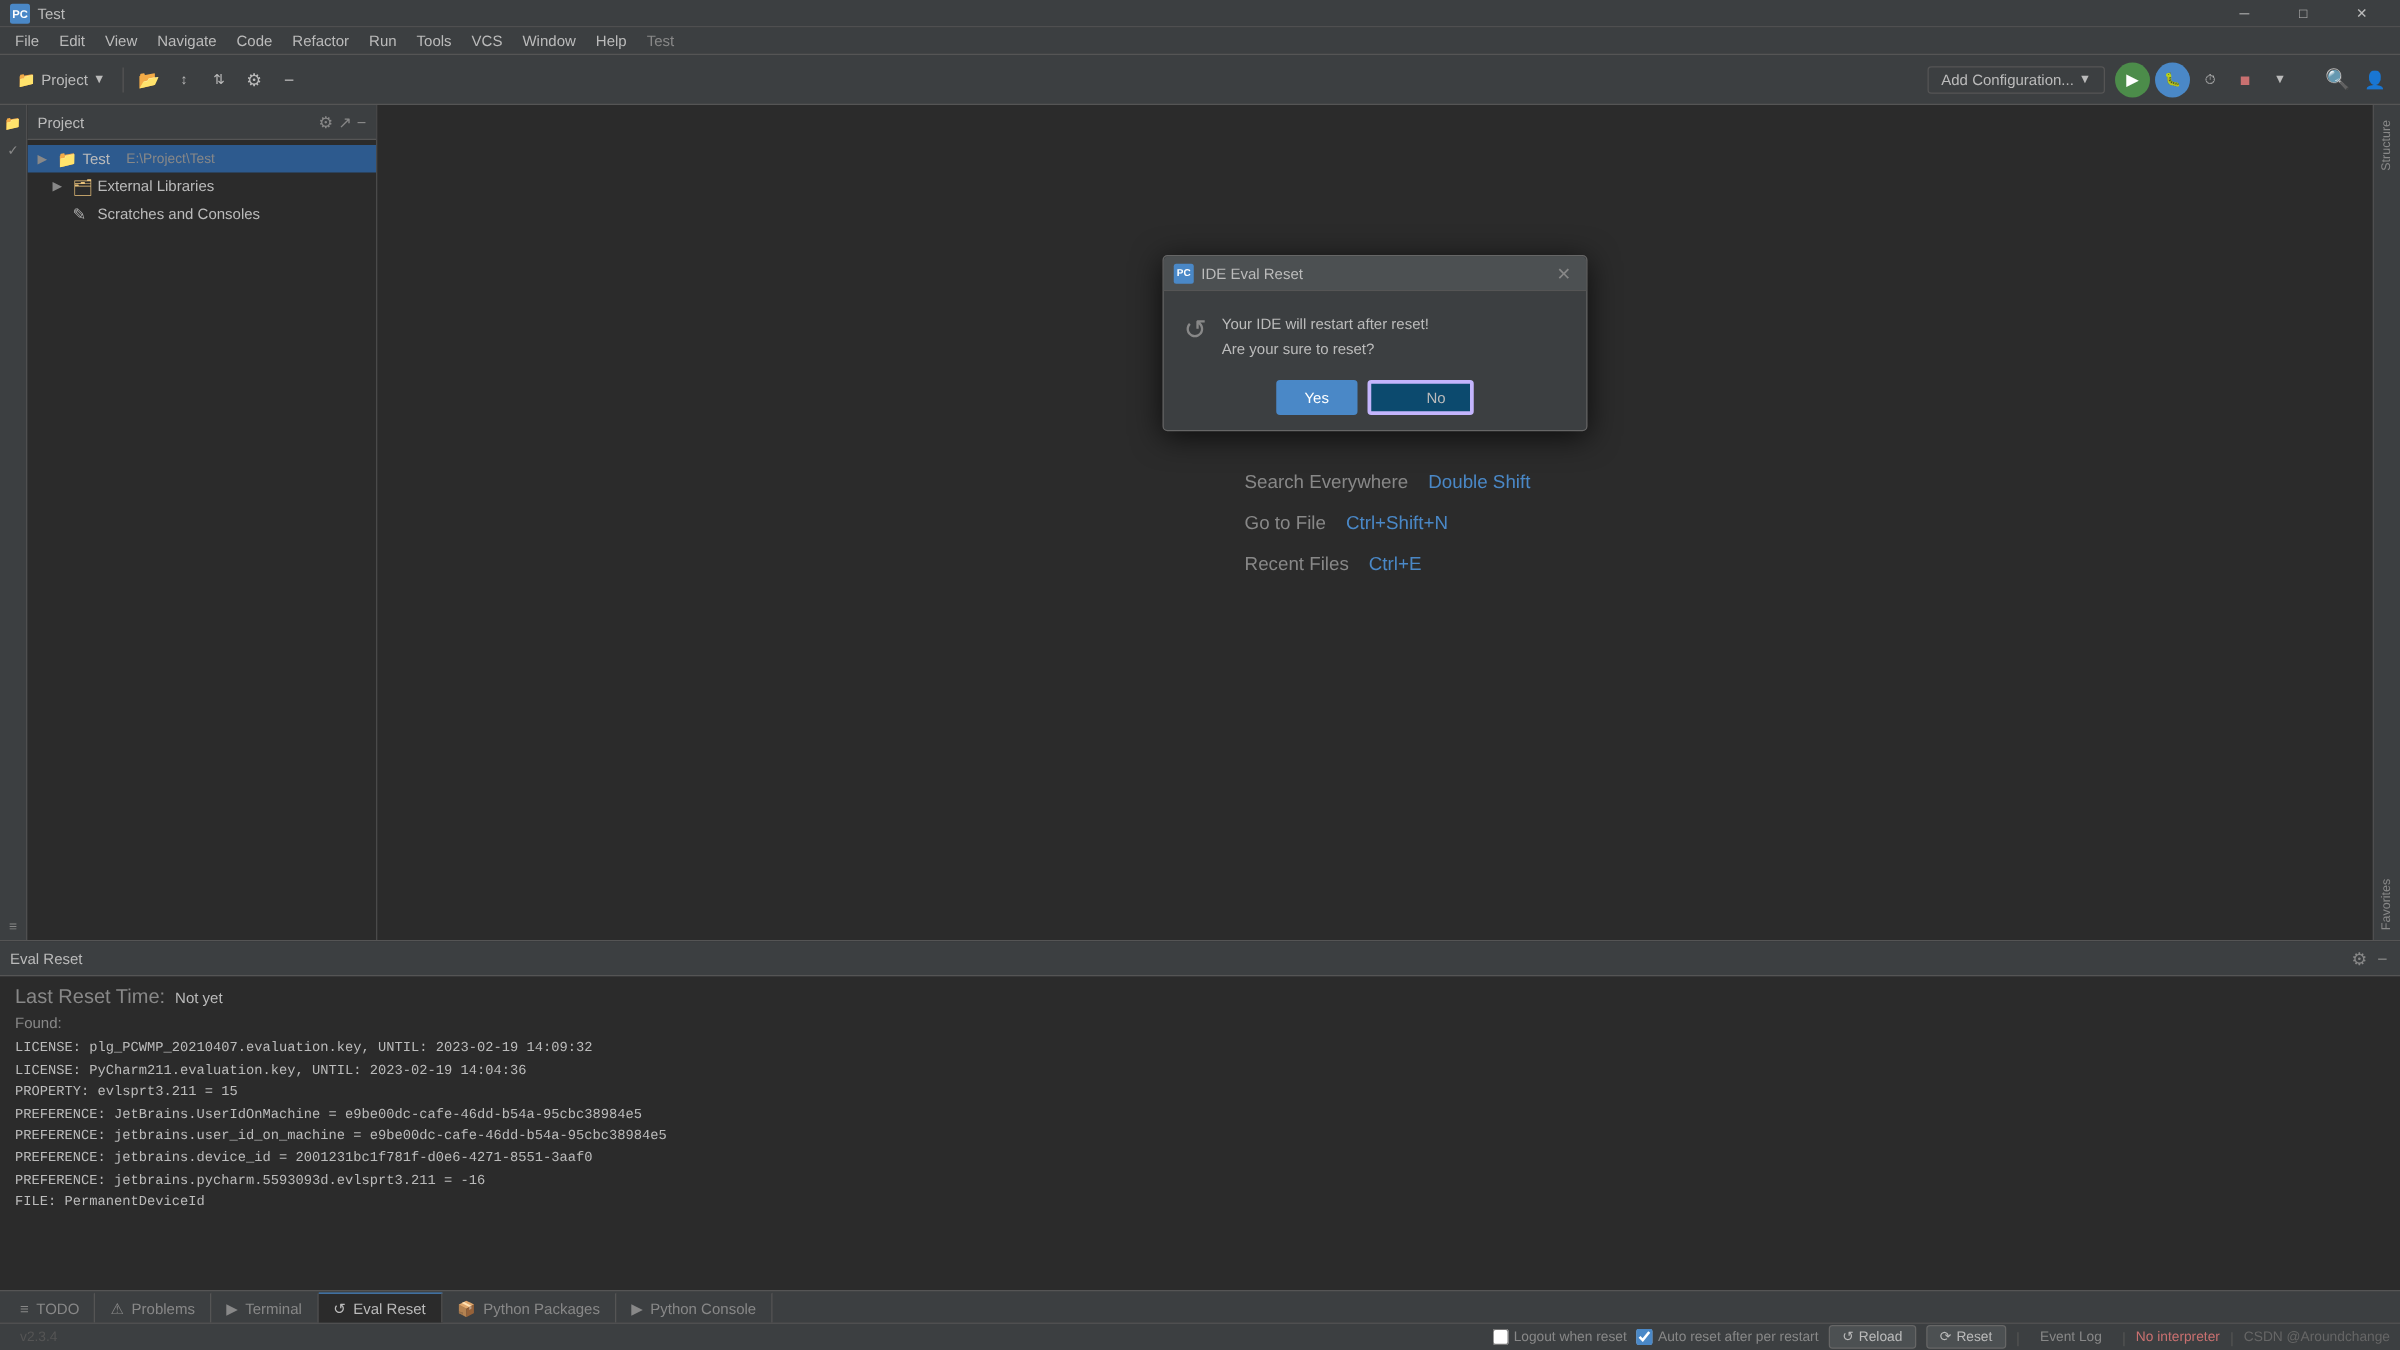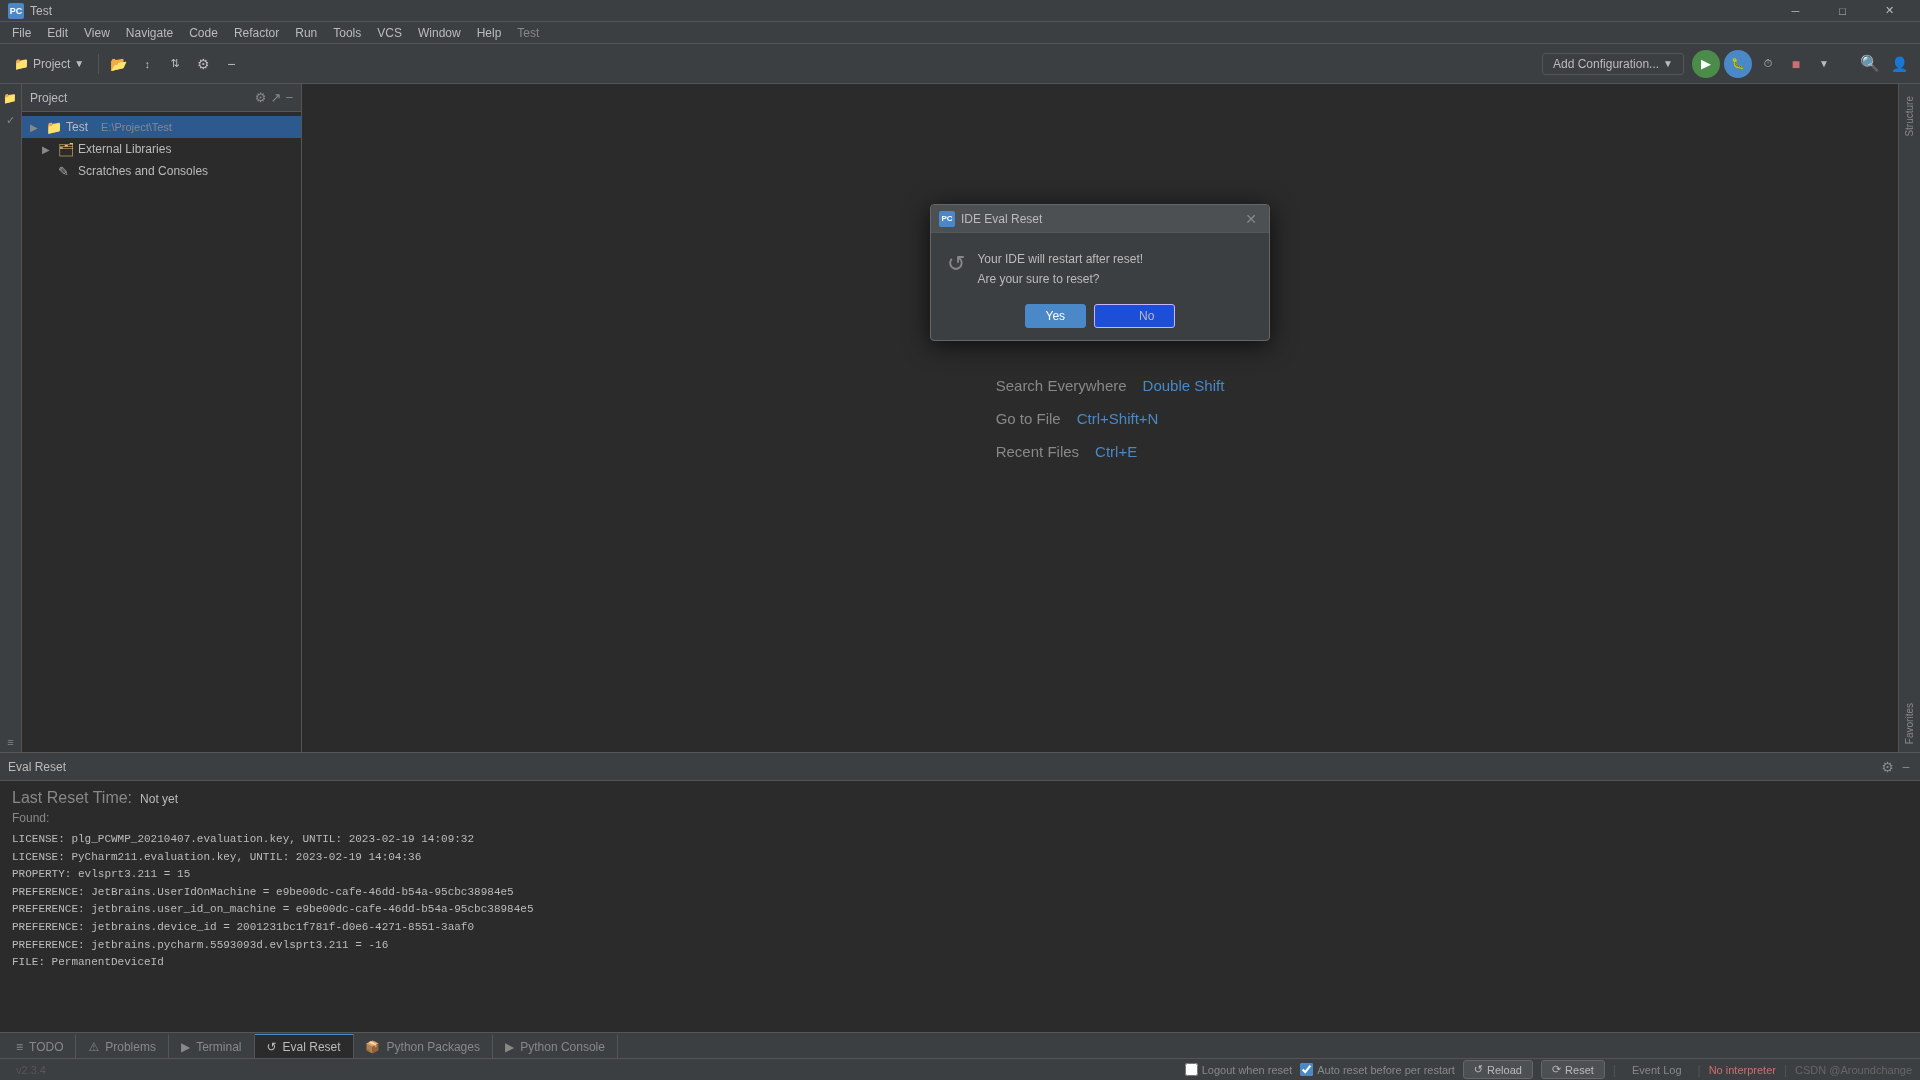--- a/index.html
+++ b/index.html
@@ -305,31 +305,31 @@
     }
     #dialog-buttons {
       display: flex;
       gap: 8px;
       justify-content: center;
       margin-top: 4px;
     }
     .dialog-btn {
       padding: 4px 20px;
       border-radius: 3px;
-      border: 1px solid #c4b5fd;
+      border: 3px solid #c4b5fd;
       cursor: pointer;
       font-size: 12px;
     }
     .dialog-btn.primary {
       background: #4a88c7;
       color: white;
       border-color: #4a88c7;
     }
     .dialog-btn.secondary {
-      background: #1d4ed8;
+      background: #0c4a6e;
       color: #bbbbbb;
       padding-left: 44px;
     }
 
     
     #bottom-panel {
       height: 280px;
       background: #2b2b2b;
       border-top: 1px solid #555;
       display: flex;
@@ -717,21 +717,21 @@
 
 <div id="status-bar">
   <span class="version-label">v2.3.4</span>
   <div class="spacer"></div>
   <label class="checkbox-label">
     <input type="checkbox" style="">
     <span>Logout when reset</span>
   </label>
   <label class="checkbox-label">
     <input type="checkbox" checked="" style="">
-    <span>Auto reset before per restart</span>
+    <span>Auto reset after per restart</span>
   </label>
   <button class="reload-btn">
     <span>↺</span>
     <span>Reload</span>
   </button>
   <button class="reload-btn">
     <span>⟳</span>
     <span>Reset</span>
   </button>
   <span style="color:#555;">|</span>

